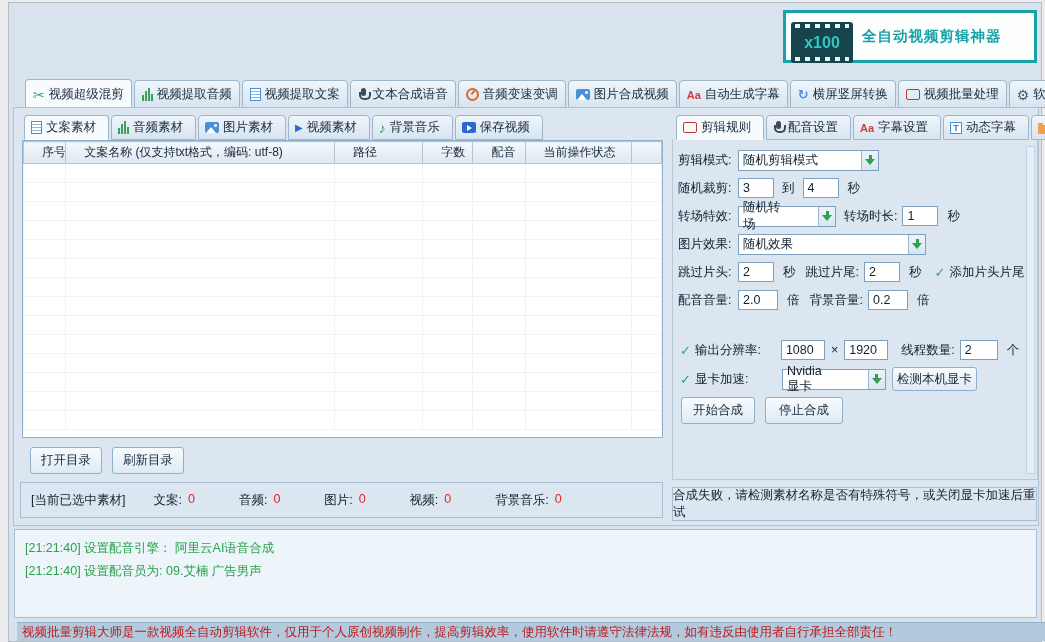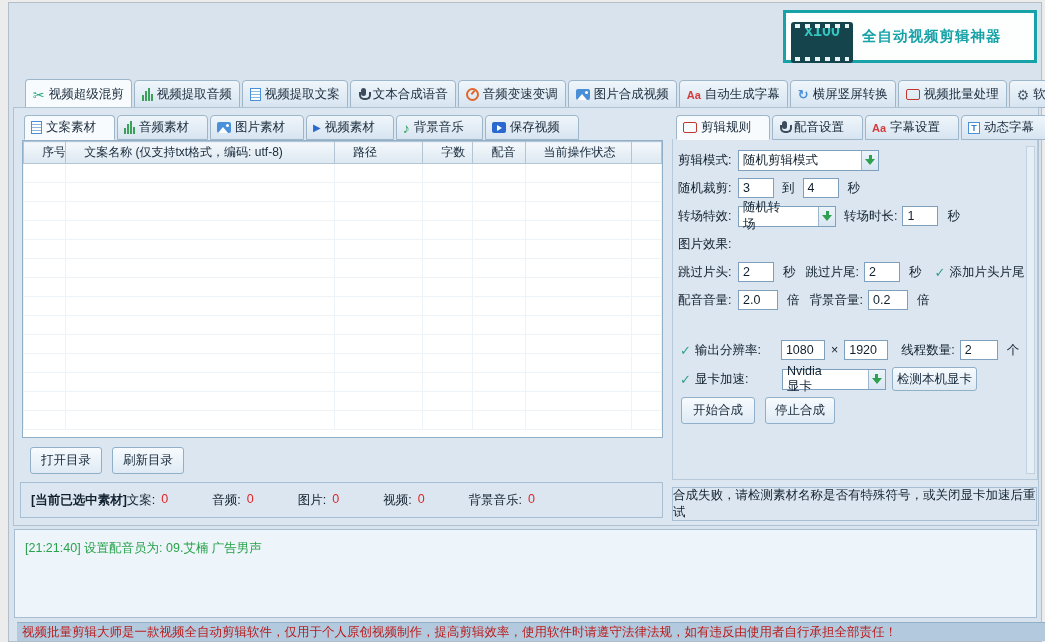--- a/index.html
+++ b/index.html
@@ -6,57 +6,57 @@
   html,body { width:1045px; height:642px; overflow:hidden; background:#ececec;
     font-family:"Liberation Sans","DejaVu Sans",sans-serif; }
   #window { position:absolute; left:8px; top:2px; width:1034px; height:640px;
     background:#d9e3ee; border:1px solid #b4bec8; }
   .abs { position:absolute; }
 
   
   #logo { left:783px; top:10px; width:254px; height:53px; background:#fdfefe;
     border:3px solid #17a2a8; display:flex; align-items:center; padding:3px 8px 3px 5px; gap:9px; }
   #logo-badge { width:62px; height:41px; background:#15444c; border-radius:3px; position:relative;
-    display:flex; align-items:flex-start; justify-content:center; color:#35c5c0; font-weight:bold; font-size:16px;margin-top:12px; }
+    display:flex; align-items:center; justify-content:center; color:#35c5c0; font-weight:bold; font-size:16px;margin-top:12px; }
   #logo-badge::before, #logo-badge::after { content:""; position:absolute; left:4px; right:4px; height:4px;
     background:repeating-linear-gradient(90deg,#e8f4f4 0 5px,#15444c 5px 10px); }
   #logo-badge::before { top:2px; } #logo-badge::after { bottom:2px; }
   #logo-title { color:#e2514e; font-size:23px; font-weight:bold; letter-spacing:1px; line-height:25px; }
   #logo-sub { color:#17a2a8; font-size:14.5px; font-weight:bold; text-align:center; letter-spacing:1px; }
 
   
   .tabrow { display:flex; align-items:flex-end; gap:2px; }
   .tab { display:flex; align-items:center; gap:4px; padding:5px 7px 4px 7px; font-size:12.5px; color:#18293a;
     background:linear-gradient(#eff6fb,#d7e4f0); border:1px solid #9db6ca; border-radius:4px 4px 0 0;
     white-space:nowrap; cursor:default; }
   .tab.sel { background:#f8fbfe; border-bottom-color:#f8fbfe; padding-top:6px; }
   #main-tabs { left:25px; top:81px; height:27px; }
   #sub-tabs  { left:24px; top:116px; height:24px; }
   #right-tabs{ left:676px; top:116px; height:24px; }
-  #sub-tabs .tab, #right-tabs .tab { padding:3px 18px 3px 6px; }
+  #sub-tabs .tab, #right-tabs .tab { padding:3px 12px 3px 6px; }
 
   
   #content-frame { left:13px; top:107px; width:1026px; height:419px; border:1px solid #aec2d4; background:#dce6f1; }
   #right-group { left:672px; top:139px; width:366px; height:341px; border:1px solid #b5c9db; border-top:none; }
 
   
   #materials-table-wrap { left:22px; top:140px; width:641px; height:298px; background:#fff; border:1px solid #8fb0c8; }
   table { border-collapse:collapse; table-layout:fixed; width:100%; }
   th { background:linear-gradient(#f4f8fc,#dde8f1); border:1px solid #b3c5d4; font-size:12px; font-weight:normal;
     color:#16283a; text-align:left; padding:2px 18px; height:20px; white-space:nowrap; overflow:hidden; }
   td { border:1px solid #eef3f8; height:19px; }
 
   .btn { background:linear-gradient(#f7fbfe,#dfeaf4); border:1px solid #8fb0c8; border-radius:3px;
     font-size:12.5px; color:#16283a; display:flex; align-items:center; justify-content:center; cursor:default; }
 
   #summary-bar { left:20px; top:482px; width:643px; height:36px; border:1px solid #a8bed2; background:#dce6f1;
     display:flex; align-items:center; padding-left:10px; font-size:12.5px; color:#10202e; }
   #summary-bar .pair { display:flex; gap:6px; }
   #summary-bar .v { color:#e02424; }
-  #summary-title { font-weight:bold; }
+  #summary-title { font-weight:normal; margin-right:28px; }
   #summary-bar .pair + .pair { margin-left:44px; }
 
   
   .frow { position:absolute; display:flex; align-items:center; height:22px; font-size:12.5px; color:#10202e; }
   .tbox { background:#fff; border:1px solid #7fa0bc; height:20px; display:flex; align-items:center;
     padding:0 4px; font-size:12.5px; color:#10202e; }
   .combo { background:#fff; border:1px solid #7fa0bc; height:21px; display:flex; align-items:center;gap:33px; }
   .combo .val { flex:1; padding:0 4px; font-size:12.5px; }
   .arrowbtn { width:17px; height:100%; border-left:1px solid #9db6ca; background:linear-gradient(#ecf4fa,#d8e6f2);
     display:flex; flex-direction:column; align-items:center; justify-content:center; }
@@ -438,20 +438,24 @@
     <span class="val">随机转场</span>
     <span class="arrowbtn"></span>
   </div>
   <span style="margin-left:8px">转场时长:</span>
   <div class="tbox" style="width:36px;margin-left:5px">1</div>
   <span style="margin-left:9px">秒</span>
 </div>
 
 <div class="frow" style="left:678px;top:233px">
   <span style="width:60px">图片效果:</span>
+  <div class="combo" style="width:188px">
+    <span class="val">随机效果</span>
+    <span class="arrowbtn"></span>
+  </div>
 </div>
 
 <div class="frow" style="left:678px;top:261px">
   <span style="width:60px">跳过片头:</span>
   <div class="tbox" style="width:36px">2</div>
   <span style="margin-left:9px">秒</span>
   <span style="margin-left:10px">跳过片尾:</span>
   <div class="tbox" style="width:36px;margin-left:5px">2</div>
   <span style="margin-left:9px">秒</span>
   <span class="chk" style="margin-left:13px">✓</span>
@@ -482,25 +486,26 @@
   <span class="chk">✓</span>
   <span style="width:72px">显卡加速:</span>
   <div class="combo" style="width:104px;margin-left:15px">
     <span class="val">Nvidia显卡</span>
     <span class="arrowbtn"></span>
   </div>
   <div class="btn" style="width:85px;height:24px;margin-left:6px">检测本机显卡</div>
 </div>
 
 <div class="abs btn" style="left:681px;top:397px;width:74px;height:27px">开始合成</div>
-<div class="abs btn" style="left:765px;top:397px;width:70px;height:27px">停止合成</div>
+<div class="abs btn" style="left:765px;top:397px;width:78px;height:27px">停止合成</div>
 
 <div id="right-status" class="abs">
   <span>合成失败，请检测素材名称是否有特殊符号，或关闭显卡加速后重试</span>
 </div>
 
 <div id="log-box" class="abs">
+  <div class="logline">[21:21:40] 设置配音引擎： 阿里云AI语音合成</div>
   <div class="logline">[21:21:40] 设置配音员为: 09.艾楠 广告男声</div>
 </div>
 
 <div id="footer-bar" class="abs">
   <span>视频批量剪辑大师是一款视频全自动剪辑软件，仅用于个人原创视频制作，提高剪辑效率，使用软件时请遵守法律法规，如有违反由使用者自行承担全部责任！</span>
 </div>
 
 </body></html>

